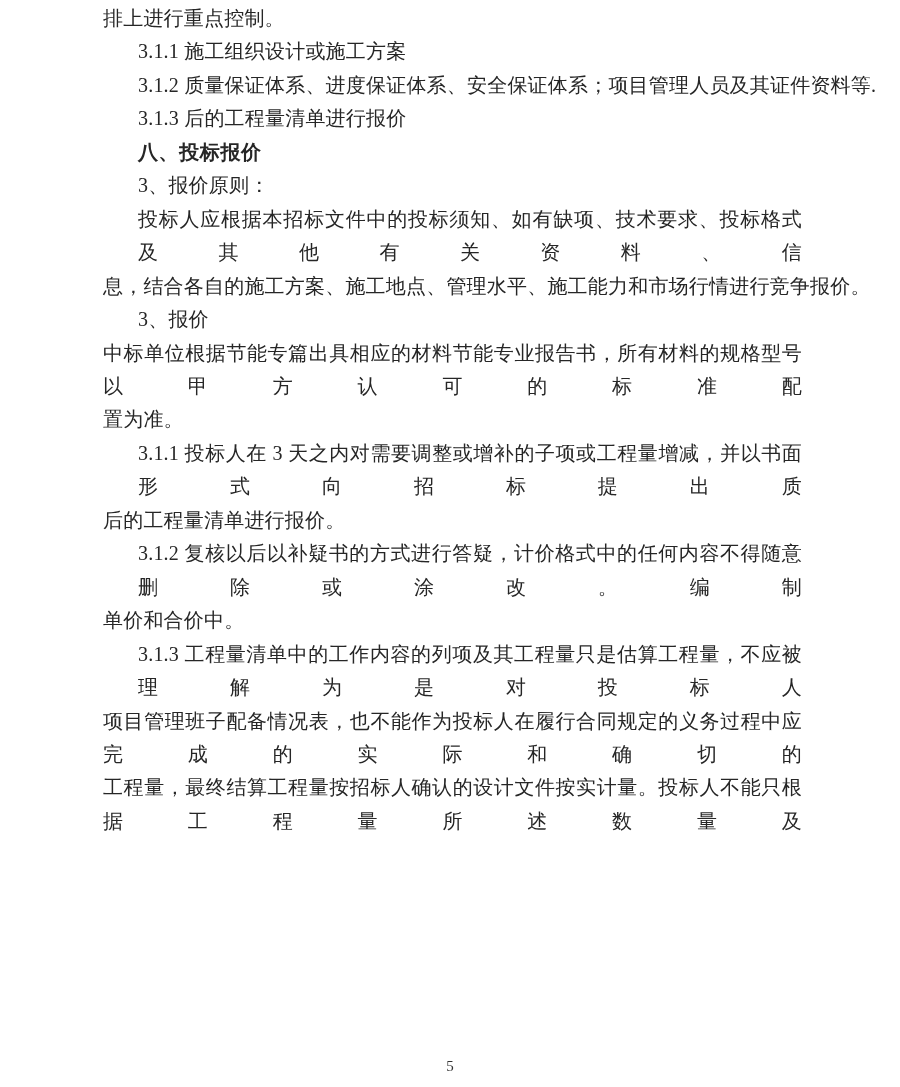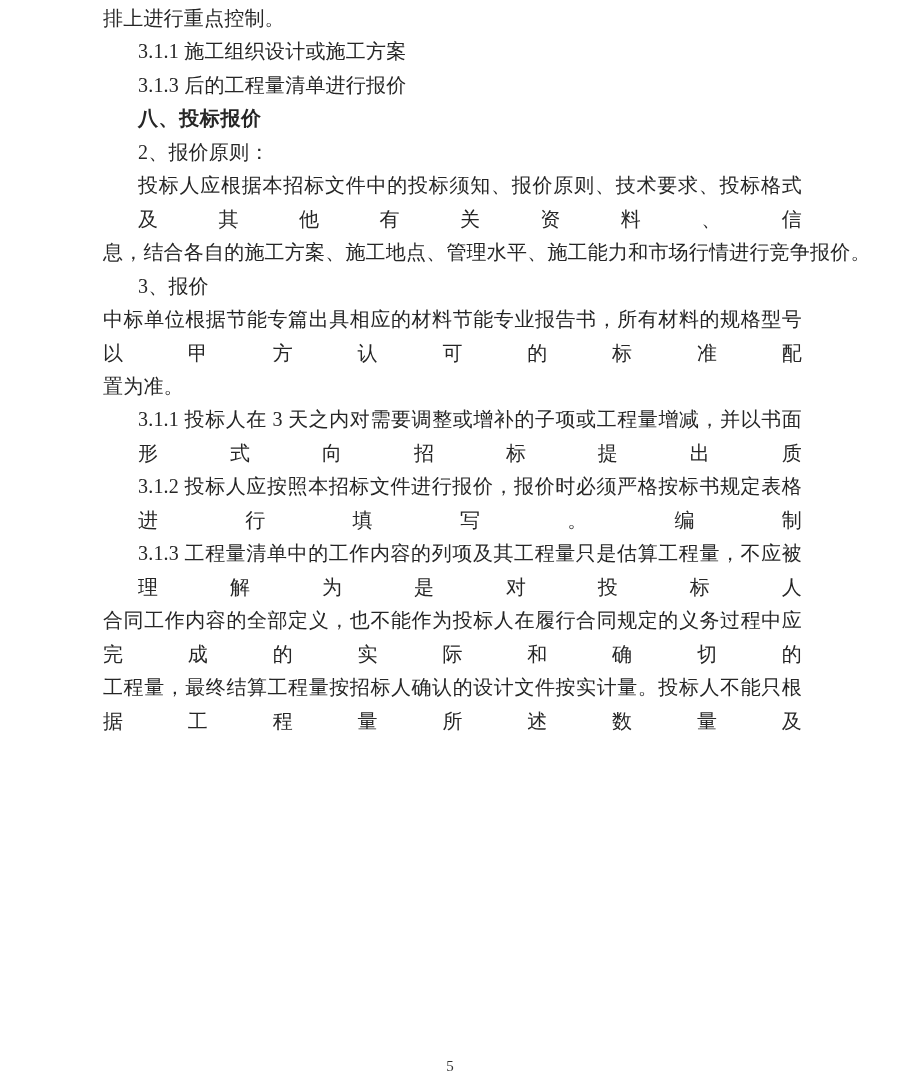--- a/index.html
+++ b/index.html
@@ -53,30 +53,33 @@
     color: #333333;
   }
 </style>
 </head>
 <body>
 
 <div class="page">
   <div class="textcol">
     <div class="line cont">排上进行重点控制。</div>
     <div class="line first">3.1.1 施工组织设计或施工方案</div>
+    <div class="line first">3.1.2 质量保证体系、进度保证体系、安全保证体系；项目管理人员及其证件资料等.</div>
     <div class="line first">3.1.3 后的工程量清单进行报价</div>
     <div class="line first heading">八、投标报价</div>
-    <div class="line first">2、报价原则：</div>
-    <div class="line first j">投标人应根据本招标文件中的投标须知、报价原则、技术要求、投标格式及其他有关资料、信</div>
+    <div class="line first">3、报价原则：</div>
+    <div class="line first j">投标人应根据本招标文件中的投标须知、如有缺项、技术要求、投标格式及其他有关资料、信</div>
     <div class="line cont">息，结合各自的施工方案、施工地点、管理水平、施工能力和市场行情进行竞争报价。</div>
     <div class="line first">3、报价</div>
     <div class="line cont j">中标单位根据节能专篇出具相应的材料节能专业报告书，所有材料的规格型号以甲方认可的标准配</div>
     <div class="line cont">置为准。</div>
     <div class="line first j">3.1.1 投标人在 3 天之内对需要调整或增补的子项或工程量增减，并以书面形式向招标提出质</div>
-    <div class="line first j">3.1.2 投标人应按照本招标文件进行报价，报价时必须严格按标书规定表格进行填写。编制</div>
+    <div class="line cont">后的工程量清单进行报价。</div>
+    <div class="line first j">3.1.2 复核以后以补疑书的方式进行答疑，计价格式中的任何内容不得随意删除或涂改。编制</div>
+    <div class="line cont">单价和合价中。</div>
     <div class="line first j">3.1.3 工程量清单中的工作内容的列项及其工程量只是估算工程量，不应被理解为是对投标人</div>
-    <div class="line cont j">合同工作内容的全部定义，也不能作为投标人在履行合同规定的义务过程中应完成的实际和确切的</div>
+    <div class="line cont j">项目管理班子配备情况表，也不能作为投标人在履行合同规定的义务过程中应完成的实际和确切的</div>
     <div class="line cont j">工程量，最终结算工程量按招标人确认的设计文件按实计量。投标人不能只根据工程量所述数量及</div>
 
   </div>
 
   <div class="footer">5</div>
 </div>
 
 </body></html>

